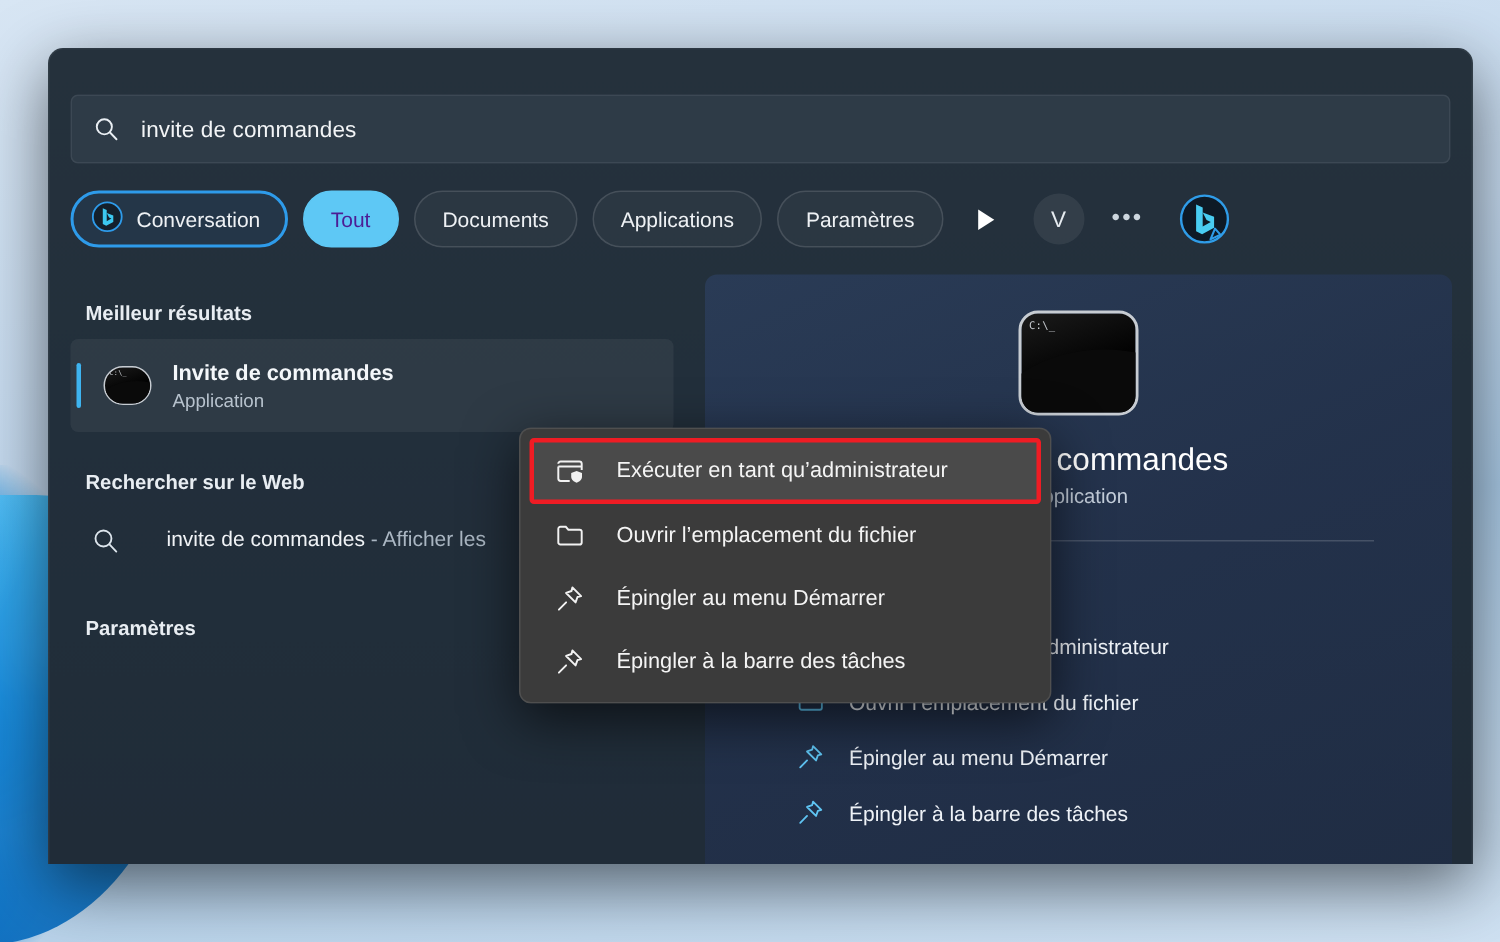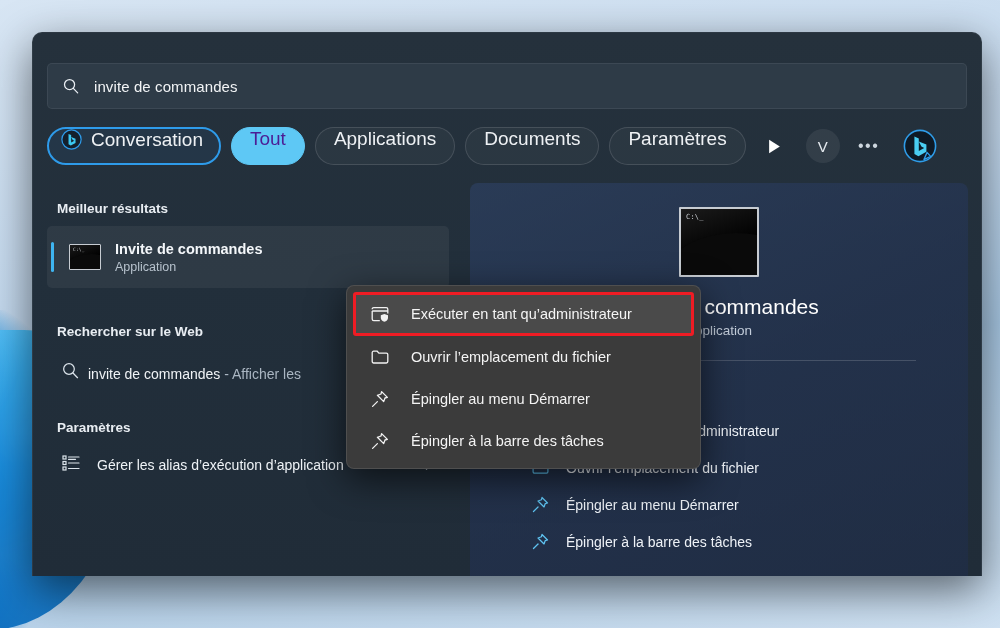--- a/index.html
+++ b/index.html
@@ -96,22 +96,23 @@
     width: 920px;
     height: 46px;
     display: flex;
     align-items: center;
     gap: 10px;
   }
   .pill {
     height: 38px;
     border-radius: 19px;
     display: flex;
+    align-items: center;
     padding: 0 18px;
-    font-size: 19px;
+    font-size: 14px;
     color: #eef1f4;
     border: 1px solid rgba(255,255,255,0.13);
     background: rgba(255,255,255,0.035);
     white-space: nowrap;
     cursor: default;
   }
   .pill.conversation {
     border: 2px solid #2e9bea;
     padding: 0 16px 0 12px;
     gap: 9px;
@@ -173,21 +174,21 @@
     position: absolute;
     left: 4px; top: 16px;
     width: 3px; height: 30px;
     background: #3eb4f0;
     border-radius: 2px;
   }
   .cmd-thumb {
     width: 32px; height: 26px;
     background: linear-gradient(160deg,#1b1b1b 0%, #000 60%);
     border: 1px solid #c7ccd2;
-    border-radius: 1px;
+    border-radius: 13px;
     position: relative;
     overflow: hidden;
     flex: 0 0 auto;
   }
   .cmd-thumb::before {
     content: "";
     position: absolute;
     left: -8px; top: 9px;
     width: 58px; height: 40px;
     border-radius: 50%;
@@ -199,21 +200,21 @@
     font-family: "DejaVu Sans Mono", monospace;
     font-size: 4.5px;
     color: #c9cdd2;
     z-index: 2;
     letter-spacing: .2px;
   }
   .res-title { font-size: 14.5px; font-weight: bold; color: #f4f7fa; line-height: 1.25; }
   .res-sub   { font-size: 12.5px; color: #b7c2cd; margin-top: 2px; }
 
   .web-item {
-    display: flex; align-items: flex-end; gap: 8px;
+    display: flex; align-items: flex-start; gap: 31px;
     padding: 10px 10px 10px 14px;
     margin-bottom: 4px;
     border-radius: 5px;
   }
   .web-item .glyph { flex: 0 0 auto; margin-top: 2px; }
   .web-line { font-size: 14px; color: #f0f3f6; line-height: 1.45; }
   .web-line .muted { color: #aab6c2; }
 
   .settings-item {
     display: flex; align-items: center; gap: 16px;
@@ -324,24 +325,24 @@
             <circle cx="12" cy="12" r="11" fill="#14202c" stroke="#2e9bea" stroke-width="1.4"></circle>
             <path d="M8.6 5.6 L11.6 6.9 L11.6 15.4 L15.2 13.4 L13.4 12.5 L11.6 9.1 L16.6 11 L16.6 16 L11.2 18.9 L8.6 17.5 Z" fill="#3cc8f0"></path>
           </svg>
         </span>
         <span>Conversation</span>
       </div>
       <div class="pill active">
           <span>Tout</span>
         </div>
       <div class="pill">
+          <span>Documents</span>
+        </div>
+      <div class="pill">
           <span>Applications</span>
-        </div>
-      <div class="pill">
-          <span>Documents</span>
         </div>
       <div class="pill">
           <span>Paramètres</span>
         </div>
 
       <div id="play-button">
         <svg width="13" height="15" viewBox="0 0 12 14">
             <path d="M1 0.6 L11 7 L1 13.4 Z" fill="#ffffff"></path>
           </svg>
       </div>
@@ -365,58 +366,39 @@
         <div id="best-match-accent"></div>
         <div class="cmd-thumb">
             <span class="prompt">C:\_</span>
           </div>
         <div>
           <div class="res-title">Invite de commandes</div>
           <div class="res-sub">Application</div>
         </div>
       </div>
 
-      <div class="section-title" style="margin-top:36px">Rechercher sur le Web</div>
+      <div class="section-title" style="margin-top:26px">Rechercher sur le Web</div>
 
       <div class="web-item">
         <span class="glyph">
           <svg width="19" height="19" viewBox="0 0 20 20" fill="none" stroke="#dde5ec" stroke-width="1.3">
             <circle cx="8.4" cy="8.4" r="5.6"></circle>
               <line x1="12.6" y1="12.6" x2="17.4" y2="17.6" stroke-linecap="round"></line>
           </svg>
         </span>
         <div>
           <div class="web-line">
             <span>invite de commandes</span>
             <span class="muted">- Afficher les</span>
           </div>
         </div>
       </div>
 
       <div class="section-title" style="margin-top:26px">Paramètres</div>
 
-      <div class="settings-item">
-        <span class="glyph">
-          <svg width="20" height="20" viewBox="0 0 20 20" stroke="#dde5ec" stroke-width="1.2" fill="none">
-            <rect x="2" y="3" width="3" height="3"></rect>
-              <rect x="2" y="8.5" width="3" height="3"></rect>
-              <rect x="2" y="14" width="3" height="3"></rect>
-            <line x1="7.5" y1="4" x2="18" y2="4" stroke-linecap="round"></line>
-            <line x1="7.5" y1="6.3" x2="14.5" y2="6.3" stroke-linecap="round"></line>
-            <line x1="7.5" y1="10" x2="18" y2="10" stroke-linecap="round"></line>
-            <line x1="7.5" y1="15.5" x2="18" y2="15.5" stroke-linecap="round"></line>
-          </svg>
-        </span>
-        <div class="settings-label">Gérer les alias d’exécution d’application</div>
-        <span class="chev">
-          <svg width="11" height="16" viewBox="0 0 10 16" fill="none" stroke="#dde5ec" stroke-width="1.5">
-            <polyline points="2,2 8,8 2,14" stroke-linecap="round" stroke-linejoin="round"></polyline>
-          </svg>
-        </span>
-      </div>
     </div>
 
     <div id="detail-pane">
       <div id="preview-icon-wrap">
         <div class="cmd-thumb big">
             <span class="prompt">C:\_</span>
           </div>
       </div>
       <div id="detail-title">Invite de commandes</div>
       <div id="detail-sub">Application</div>

